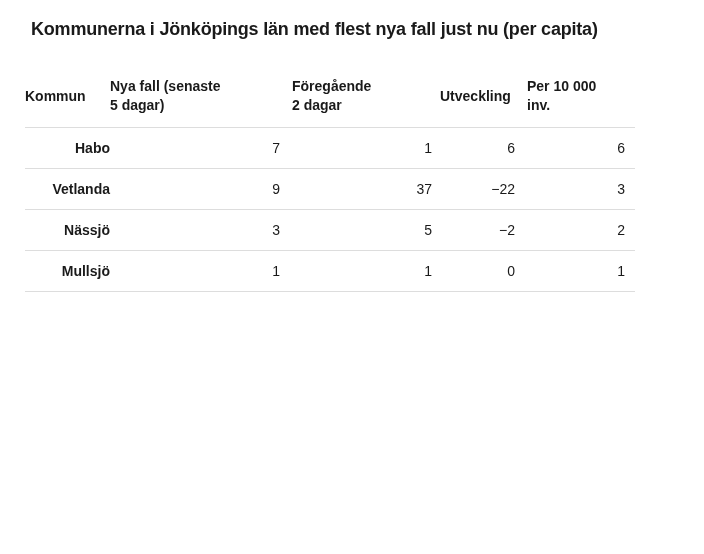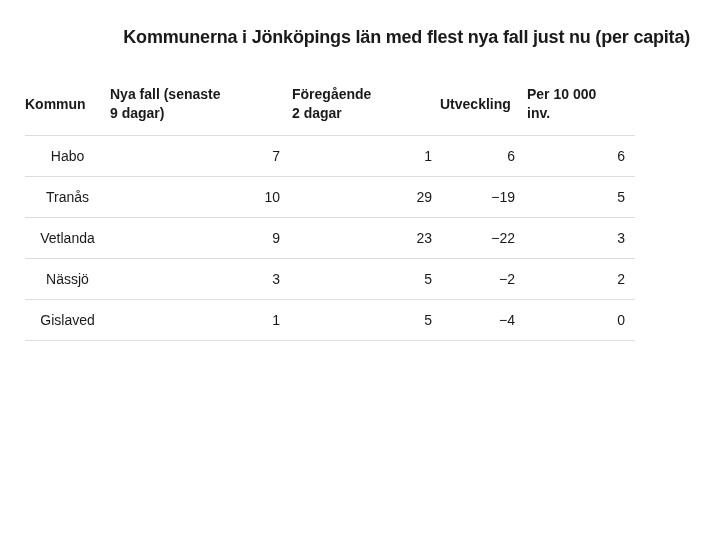--- a/index.html
+++ b/index.html
@@ -12,27 +12,26 @@
   body {
     width: 704px;
     height: 554px;
     background: var(--bg);
     color: var(--text);
     font-family: "Liberation Sans", "DejaVu Sans", sans-serif;
     -webkit-font-smoothing: antialiased;
   }
   .wrap { padding: 12px 0 0 25px; }
   .title {
-    margin: 14px;
+    margin: 6px;
     font-size: 18px;
     line-height: 22px;
     font-weight: 700;
     letter-spacing: -0.2px;
     color: var(--text);
-    text-align: right;
   }
   table.data-table {
     border-collapse: collapse;
     table-layout: fixed;
     width: 610px;
     margin-top: 26px;
   }
   col.c-kommun     { width: 85px; }
   col.c-nya-fall   { width: 182px; }
   col.c-foregaende { width: 148px; }
@@ -55,21 +54,21 @@
     font-weight: 400;
     height: 41px;
     padding: 0;
     text-align: right;
     vertical-align: middle;
     line-height: 20px;
     border-bottom: 1px solid var(--divider);
     color: var(--text);
     font-variant-numeric: tabular-nums;
   }
-  td.kommun { text-align: center; font-weight: 400; padding-right: 0; }
+  td.kommun { text-align: right; font-weight: 700; padding-right: 0; }
   td.num-nya        { padding-right: 12px; }
   td.num-foregaende { padding-right: 8px; }
   td.num-utveckling { padding-right: 12px; }
   td.num-per10000   { padding-right: 10px; }
 </style>
 </head>
 <body>
 
 <div class="wrap">
 
@@ -80,60 +79,53 @@
       <col class="c-kommun">
       <col class="c-nya-fall">
       <col class="c-foregaende">
       <col class="c-utveckling">
       <col class="c-per10000">
     </colgroup>
     <thead>
       <tr>
         <th>Kommun</th>
         <th>Nya fall (senaste
-9 dagar)</th>
+5 dagar)</th>
         <th>Föregående
 2 dagar</th>
         <th>Utveckling</th>
         <th>Per 10 000
 inv.</th>
       </tr>
     </thead>
     <tbody>
       <tr>
         <td class="kommun">Habo</td>
         <td class="num-nya">7</td>
         <td class="num-foregaende">1</td>
         <td class="num-utveckling">6</td>
         <td class="num-per10000">6</td>
       </tr>
       <tr>
-        <td class="kommun">Tranås</td>
-        <td class="num-nya">10</td>
-        <td class="num-foregaende">29</td>
-        <td class="num-utveckling">−19</td>
-        <td class="num-per10000">5</td>
-      </tr>
-      <tr>
         <td class="kommun">Vetlanda</td>
         <td class="num-nya">9</td>
-        <td class="num-foregaende">23</td>
+        <td class="num-foregaende">37</td>
         <td class="num-utveckling">−22</td>
         <td class="num-per10000">3</td>
       </tr>
       <tr>
         <td class="kommun">Nässjö</td>
         <td class="num-nya">3</td>
         <td class="num-foregaende">5</td>
         <td class="num-utveckling">−2</td>
         <td class="num-per10000">2</td>
       </tr>
       <tr>
-        <td class="kommun">Gislaved</td>
+        <td class="kommun">Mullsjö</td>
         <td class="num-nya">1</td>
-        <td class="num-foregaende">5</td>
-        <td class="num-utveckling">−4</td>
-        <td class="num-per10000">0</td>
+        <td class="num-foregaende">1</td>
+        <td class="num-utveckling">0</td>
+        <td class="num-per10000">1</td>
       </tr>
     </tbody>
   </table>
 
 </div>
 
 </body></html>

